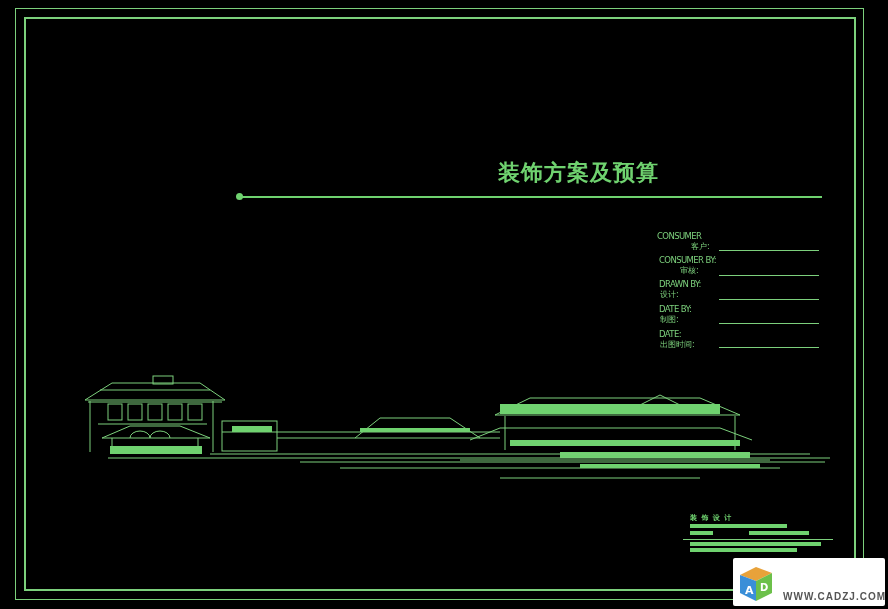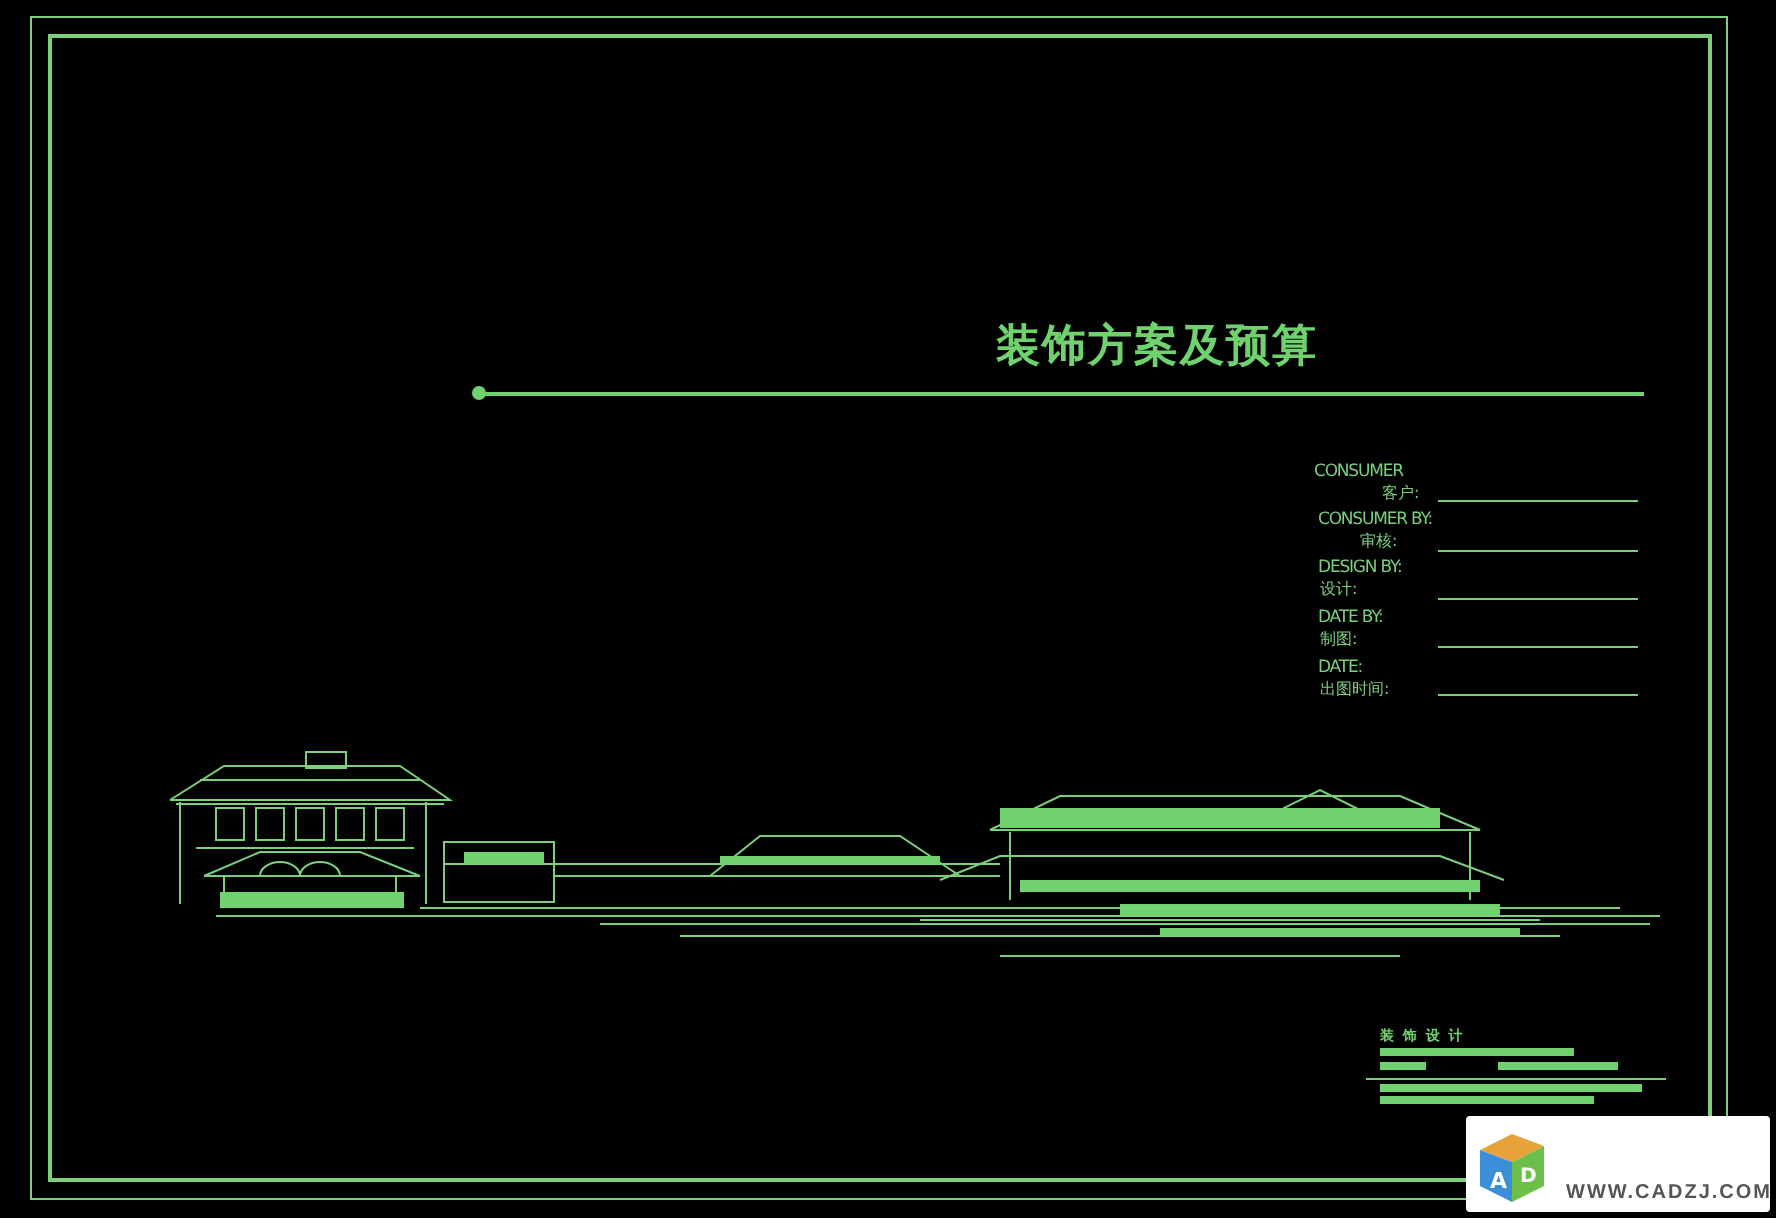--- a/index.html
+++ b/index.html
@@ -32,21 +32,21 @@
 
 <div>
   <div class="abs field-en" style="left:657px;top:231px;">CONSUMER</div>
   <div class="abs field-cn" style="left:691px;top:241px;">客户:</div>
   <div class="abs field-line" style="top:250px;"></div>
 
   <div class="abs field-en" style="left:659px;top:255px;">CONSUMER BY:</div>
   <div class="abs field-cn" style="left:660px;top:265px;margin-left:20px;">审核:</div>
   <div class="abs field-line" style="top:275px;"></div>
 
-  <div class="abs field-en" style="left:659px;top:279px;">DESIGN BY:</div>
+  <div class="abs field-en" style="left:659px;top:279px;">DRAWN BY:</div>
   <div class="abs field-cn" style="left:660px;top:289px;">设计:</div>
   <div class="abs field-line" style="top:299px;"></div>
 
   <div class="abs field-en" style="left:659px;top:304px;">DATE BY:</div>
   <div class="abs field-cn" style="left:660px;top:314px;">制图:</div>
   <div class="abs field-line" style="top:323px;"></div>
 
   <div class="abs field-en" style="left:659px;top:329px;">DATE:</div>
   <div class="abs field-cn" style="left:660px;top:339px;">出图时间:</div>
   <div class="abs field-line" style="top:347px;"></div>

